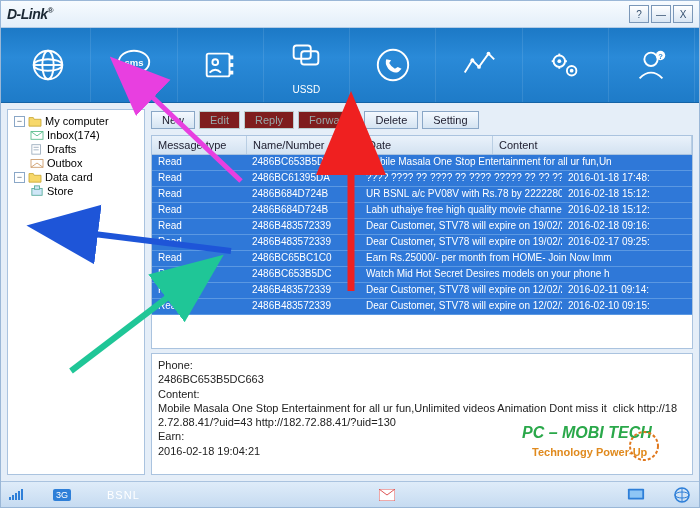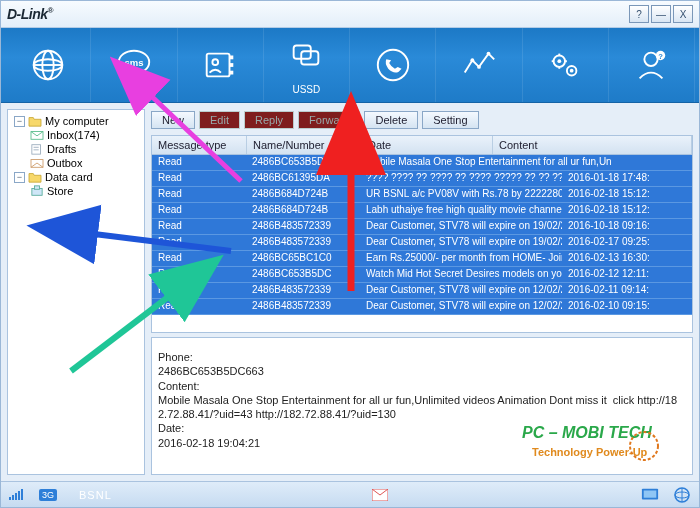--- a/index.html
+++ b/index.html
@@ -33,26 +33,26 @@
 .table{flex:1;border:1px solid #aac3df;background:#fff;overflow:hidden;display:flex;flex-direction:column}
 .thead{display:flex;background:linear-gradient(#eaf2fb,#d3e2f1);border-bottom:1px solid #aac3df}
 .th{padding:3px 6px;border-right:1px solid #b9cee3;color:#223;overflow:hidden;white-space:nowrap}
 .tbody{flex:1;overflow:hidden}
 .tr{display:flex;height:15px;background:#2f78d8;color:#fff;border-bottom:1px solid #5b98e2;font-size:10px}
 .td{padding:1px 6px;overflow:hidden;white-space:nowrap}
 .c1{width:82px}
 .c2{width:102px}
 .c3{flex:1}
 .c4{width:118px}
-.detail{height:112px;border:1px solid #aac3df;background:#fff;padding:12px 6px;overflow:hidden;color:#222;position:relative;line-height:1.3}
+.detail{height:112px;border:1px solid #aac3df;background:#fff;padding:4px 6px;overflow:hidden;color:#222;position:relative;line-height:1.3}
 .detail div{white-space:pre-wrap;word-break:break-all}
 .watermark{position:absolute;right:8px;bottom:6px;pointer-events:none}
 
 
-.statusbar{position:absolute;bottom:0;left:0;right:0;height:25px;background:linear-gradient(#dfecf9,#c6dbf1);border-top:1px solid #aac3df;display:flex;align-items:center;padding:0 8px;gap:14px}
+.statusbar{position:absolute;bottom:0;left:0;right:0;height:25px;background:linear-gradient(#dfecf9,#c6dbf1);border-top:1px solid #aac3df;display:flex;align-items:center;padding:0 8px;gap:28px}
 .sig svg{width:16px;height:14px}
 .netbadge{background:#2e7fd8;color:#fff;font-size:9px;padding:1px 3px;border-radius:2px}
 .carrier{color:#fff;font-weight:normal;padding:2px 8px;letter-spacing:1px}
 .sbspacer{flex:1}
 .sb-ic{width:18px;height:16px;display:flex;align-items:center;justify-content:center}
 
 
 .arrows{position:absolute;inset:0;pointer-events:none}
 </style>
 </head>
@@ -225,39 +225,37 @@
             <div class="tr">
               <div class="td c1">Read</div>
               <div class="td c2">2486B684D724B</div>
               <div class="td c3">Labh uthaiye free high quality movie channels aab apn</div>
               <div class="td c4">2016-02-18 15:12:</div>
             </div>
             <div class="tr">
               <div class="td c1">Read</div>
               <div class="td c2">2486B483572339</div>
               <div class="td c3">Dear Customer, STV78 will expire on 19/02/2016. To re</div>
-              <div class="td c4">2016-10-18 09:16:</div>
+              <div class="td c4">2016-02-18 09:16:</div>
             </div>
             <div class="tr">
               <div class="td c1">Read</div>
               <div class="td c2">2486B483572339</div>
               <div class="td c3">Dear Customer, STV78 will expire on 19/02/2016. To re</div>
               <div class="td c4">2016-02-17 09:25:</div>
             </div>
             <div class="tr">
               <div class="td c1">Read</div>
               <div class="td c2">2486BC65BC1C0</div>
               <div class="td c3">Earn Rs.25000/- per month from HOME- Join Now Imm</div>
-              <div class="td c4">2016-02-13 16:30:</div>
             </div>
             <div class="tr">
               <div class="td c1">Read</div>
               <div class="td c2">2486BC653B5DC</div>
               <div class="td c3">Watch Mid Hot Secret Desires models on your phone h</div>
-              <div class="td c4">2016-02-12 12:11:</div>
             </div>
             <div class="tr">
               <div class="td c1">Read</div>
               <div class="td c2">2486B483572339</div>
               <div class="td c3">Dear Customer, STV78 will expire on 12/02/2016. To re</div>
               <div class="td c4">2016-02-11 09:14:</div>
             </div>
             <div class="tr">
               <div class="td c1">Read</div>
               <div class="td c2">2486B483572339</div>
@@ -265,21 +263,21 @@
               <div class="td c4">2016-02-10 09:15:</div>
             </div>
           </div>
       </div>
 
       <div class="detail">
         <div>Phone:</div>
         <div>2486BC653B5DC663</div>
         <div>Content:</div>
         <div>Mobile Masala One Stop Entertainment for all ur fun,Unlimited videos Animation Dont miss it  click http://182.72.88.41/?uid=43 http://182.72.88.41/?uid=130</div>
-        <div>Date:</div>
+        <div>Earn:</div>
         <div>2016-02-18 19:04:21</div>
         <svg class="watermark" width="170" height="50">
           <text x="8" y="20" font-size="16" font-weight="bold" font-style="italic" fill="#2aa84a">PC – MOBI TECH</text>
           <text x="18" y="38" font-size="11" font-weight="bold" fill="#e08a1e">Technology Power-Up</text>
           <circle cx="130" cy="28" r="14" fill="none" stroke="#e0781e" stroke-width="2" stroke-dasharray="3 2"></circle>
         </svg>
       </div>
     </div>
   </div>
 

